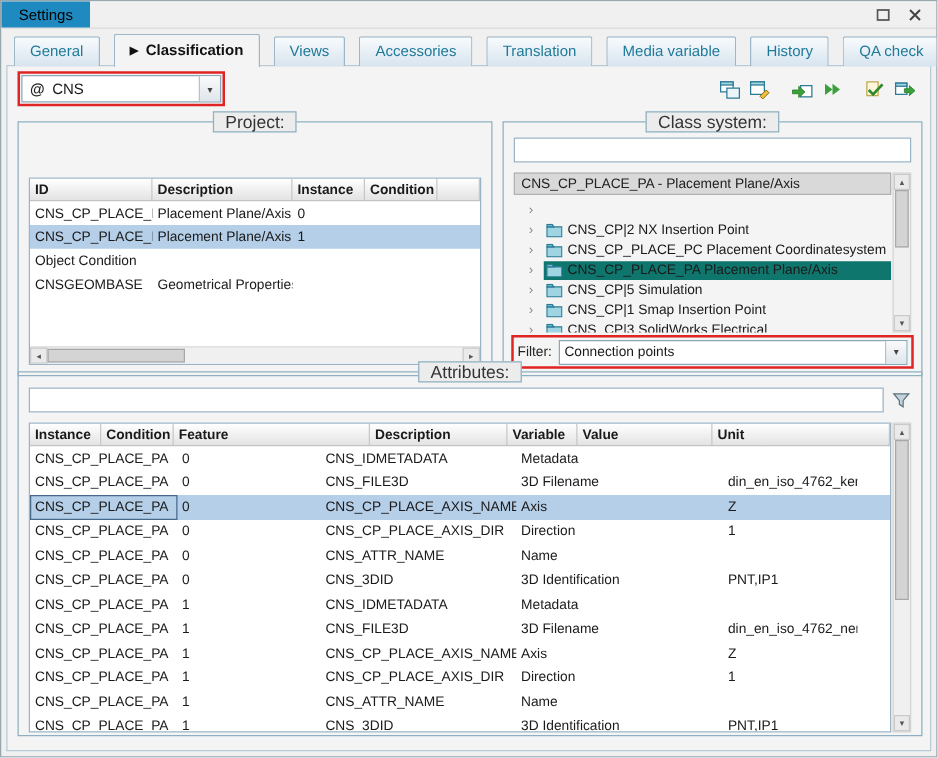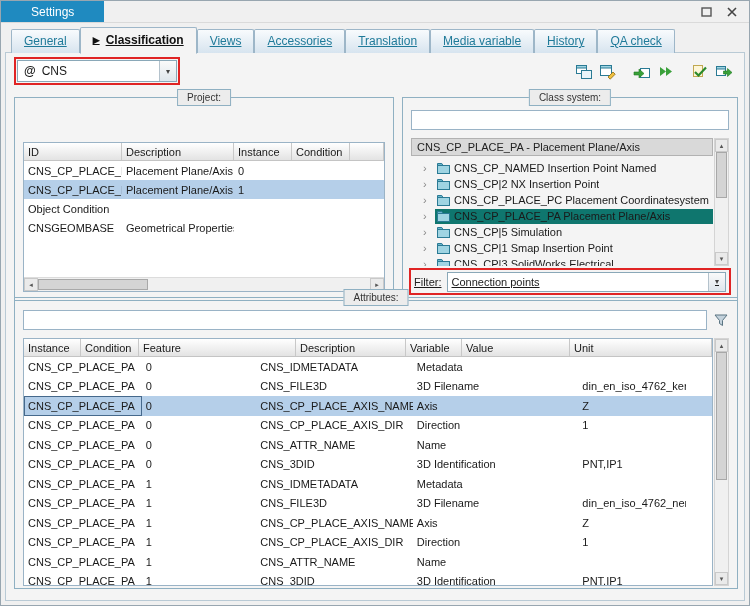--- a/index.html
+++ b/index.html
@@ -3,64 +3,64 @@
 <meta charset="utf-8">
 <style>
   html,body { margin:0; padding:0; overflow:hidden; }
   body { width:750px; height:606px; font-family:"Liberation Sans", sans-serif; font-size:12px; color:#1a1a1a; background:#e8e8e8; }
   * { box-sizing:border-box; }
 
   .window { position:relative; width:750px; height:606px; background:#f0f0f0; border:1px solid #98a6b0; overflow:hidden; }
 
   
   .titlebar { height:22px; display:flex; align-items:stretch; background:#f0f0f0; border-bottom:1px solid #dadada; }
-  .title-tab { background:#1f8ac0; color:#ffffff; padding:0 30px; display:flex; align-items:center; font-size:12px; }
+  .title-tab { background:#1f8ac0; color:#000000; padding:0 14px; display:flex; align-items:center; font-size:12px; }
   .title-controls { margin-left:auto; display:flex; align-items:center; gap:12px; padding-right:10px; }
   .tc-btn { display:flex; align-items:center; justify-content:center; width:14px; height:14px; color:#444; }
 
   
   .tabbar { display:flex; align-items:flex-end; padding:7px 0 0 10px; height:30px; position:relative; z-index:2; }
-  .tab { background:linear-gradient(#f8fbfd,#d7e4ef); border:1px solid #9db6c8; border-bottom:none; padding:4px 12px 5px; margin-right:0; color:#1f7a99; font-size:12px; border-radius:2px 2px 0 0; white-space:nowrap;text-decoration:underline; }
+  .tab { background:linear-gradient(#f8fbfd,#d7e4ef); border:1px solid #9db6c8; border-bottom:none; padding:4px 12px 5px; margin-right:11px; color:#1f7a99; font-size:12px; border-radius:2px 2px 0 0; white-space:nowrap; }
   .tab.active { background:#f4f4f4; color:#111; font-weight:bold; display:flex; gap:6px; align-items:center; padding:5px 12px 6px; margin-bottom:-1px; border:1px solid #9db6c8; border-bottom:1px solid #f4f4f4; }
   .play-ico { font-size:9px; color:#111; }
 
   
   .content { position:absolute; top:51px; left:4px; right:4px; bottom:4px; background:#f4f4f4; border:1px solid #b9cad5; }
 
   .toolbar-row { position:absolute; left:8px; top:4px; right:8px; height:30px; }
   .red-box { border:2px solid #e02424; }
   .scheme-wrap { position:absolute; left:0; top:0; padding:1px; background:#f4f4f4; }
   .combo { display:flex; align-items:center; background:#fff; border:1px solid #8aa8b8; height:22px; font-size:12px; }
   .scheme-combo { width:160px; }
   .combo .at { padding:0 6px 0 6px; color:#222; font-weight:bold; }
   .combo-text { flex:1; overflow:hidden; white-space:nowrap; }
   .combo-arrow { width:17px; height:100%; display:flex; align-items:center; justify-content:center; background:linear-gradient(#fafafa,#dfe6ec); border-left:1px solid #b4c2cc; font-size:8px; color:#444; }
   .toolbar-icons { position:absolute; right:0; top:3px; display:flex; align-items:center; }
   .tb-icon { width:24px; height:22px; display:flex; align-items:center; justify-content:center; }
   .tb-gap { width:10px; }
 
   
   .group { position:absolute; border:1px solid #8fb0c2; }
-  .group-label { position:absolute; top:-9px; left:50%; transform:translateX(-50%); background:#ececec; border:1px solid #8fb0c2; padding:1px 9px; font-size:10px; color:#333; line-height:13px; white-space:nowrap; }
+  .group-label { position:absolute; top:-9px; left:50%; transform:translateX(-50%); background:#ececec; border:1px solid #8fb0c2; padding:1px 9px; font-size:14px; color:#333; line-height:13px; white-space:nowrap; }
   .project-group { left:8px; top:44px; width:380px; height:204px; }
   .class-group   { left:396px; top:44px; width:336px; height:204px; }
   .attr-group    { left:8px; top:244px; width:724px; height:292px; }
 
   .txt-input { border:1px solid #9ab3c6; background:#fff; height:20px; padding:0 4px; font:11px "Liberation Sans",sans-serif; color:#222; }
 
   
   .sel-row { position:absolute; left:8px; top:12px; right:8px; height:22px; display:flex; align-items:center; gap:5px; }
   .sel-label { font-size:11px; color:#222; white-space:nowrap; }
   .sel-row .txt-input { flex:1; }
   .mini-icon { width:20px; height:18px; display:flex; align-items:center; justify-content:center; }
 
   .tbl { position:absolute; background:#fff; border:1px solid #9ab3c6; display:flex; flex-direction:column; overflow:hidden; }
   .proj-tbl { left:8px; top:44px; right:8px; bottom:8px; }
   .thead { display:flex; background:linear-gradient(#ffffff,#e3e3e3); border-bottom:1px solid #c4c4c4; height:18px; flex:0 0 18px; }
-  .thead .cell { border-right:1px solid #c8c8c8; font-weight:normal; }
+  .thead .cell { border-right:1px solid #c8c8c8; font-weight:bold; }
   .cell { padding:0 4px; font-size:11px; overflow:hidden; white-space:nowrap; display:flex; align-items:center; }
   .tbl-body { flex:1; overflow:hidden; }
   .trow { display:flex; }
   .prow { height:19px; }
   .arow { height:19.5px; }
   .trow.selected { background:#b5cfe9; }
   .arow.selected .ac1 { box-shadow:inset 0 0 0 1px #46698c; }
 
   .pc1{width:98px;} .pc2{width:112px;} .pc3{width:58px;} .pc4{width:58px;} .pc5{flex:1;}
   .ac1{width:118px;} .ac2{width:57px;} .ac3{width:58px;} .ac4{width:157px;}
@@ -79,21 +79,21 @@
   
   .cs-search { position:absolute; left:8px; top:12px; right:8px; }
   .cs-path { position:absolute; left:8px; top:40px; right:24px; height:18px; background:#d9d9d9; border:1px solid #b2b2b2; font-size:11px; color:#222; display:flex; align-items:center; padding:0 5px; overflow:hidden; white-space:nowrap; }
   .cs-tree { position:absolute; left:8px; top:62px; right:24px; height:106px; overflow:hidden; }
   .tree-row { display:flex; align-items:center; height:16px; padding-left:12px; }
   .chev { width:12px; color:#888; font-size:11px; flex:0 0 12px; }
   .row-main { display:flex; align-items:center; gap:4px; flex:1; height:15px; padding:0 2px; overflow:hidden; }
   .tree-row.selected .row-main { background:#0f766e; }
   .tree-label { font-size:11px; color:#1a1a1a; white-space:nowrap; overflow:hidden; }
   .cs-vscroll { right:8px; top:40px; height:128px; }
-  .filter-wrap { position:absolute; left:6px; right:6px; bottom:5px; height:27px; display:flex; align-items:center; gap:5px; padding:0 3px; background:#f4f4f4;text-decoration:underline; }
+  .filter-wrap { position:absolute; left:6px; right:6px; bottom:5px; height:27px; display:flex; align-items:center; gap:5px; padding:0 3px; background:#f4f4f4; }
   .filter-label { font-size:11px; color:#222; white-space:nowrap; }
   .filter-combo { flex:1; height:20px; }
   .filter-combo .combo-text { padding-left:4px; font-size:11px; }
 
   
   .attr-search-row { position:absolute; left:8px; top:12px; right:8px; height:20px; display:flex; align-items:center; gap:6px; }
   .attr-search-row .txt-input { flex:1; }
   .attr-tbl { left:8px; top:40px; right:24px; bottom:2px; }
   .attr-vscroll { right:8px; top:40px; bottom:2px; }
 </style>
@@ -246,27 +246,20 @@
       <div class="group-label">Class system:</div>
 
       <input class="txt-input cs-search" type="text" style="position: absolute;" value="">
 
       <div class="cs-path">CNS_CP_PLACE_PA - Placement Plane/Axis</div>
 
       <div class="cs-tree">
 
           <div class="tree-row">
             <span class="chev">›</span>
-            <span class="row-main">
-              <svg width="13" height="11" viewBox="0 0 13 11" style="flex:0 0 13px;">
-                <rect x="0.5" y="2.5" width="12" height="8" fill="#9fd4e2" stroke="#2a7a94"></rect>
-                <path d="M0.5 2.5 L0.5 0.5 L4.8 0.5 L6 2.5 Z" fill="#6db8cc" stroke="#2a7a94"></path>
-              </svg>
-              <span class="tree-label">CNS_CP_NAMED Insertion Point Named</span>
-            </span>
           </div>
 
           <div class="tree-row">
             <span class="chev">›</span>
             <span class="row-main">
               <svg width="13" height="11" viewBox="0 0 13 11" style="flex:0 0 13px;">
                 <rect x="0.5" y="2.5" width="12" height="8" fill="#9fd4e2" stroke="#2a7a94"></rect>
                 <path d="M0.5 2.5 L0.5 0.5 L4.8 0.5 L6 2.5 Z" fill="#6db8cc" stroke="#2a7a94"></path>
               </svg>
               <span class="tree-label">CNS_CP|2 NX Insertion Point</span>

